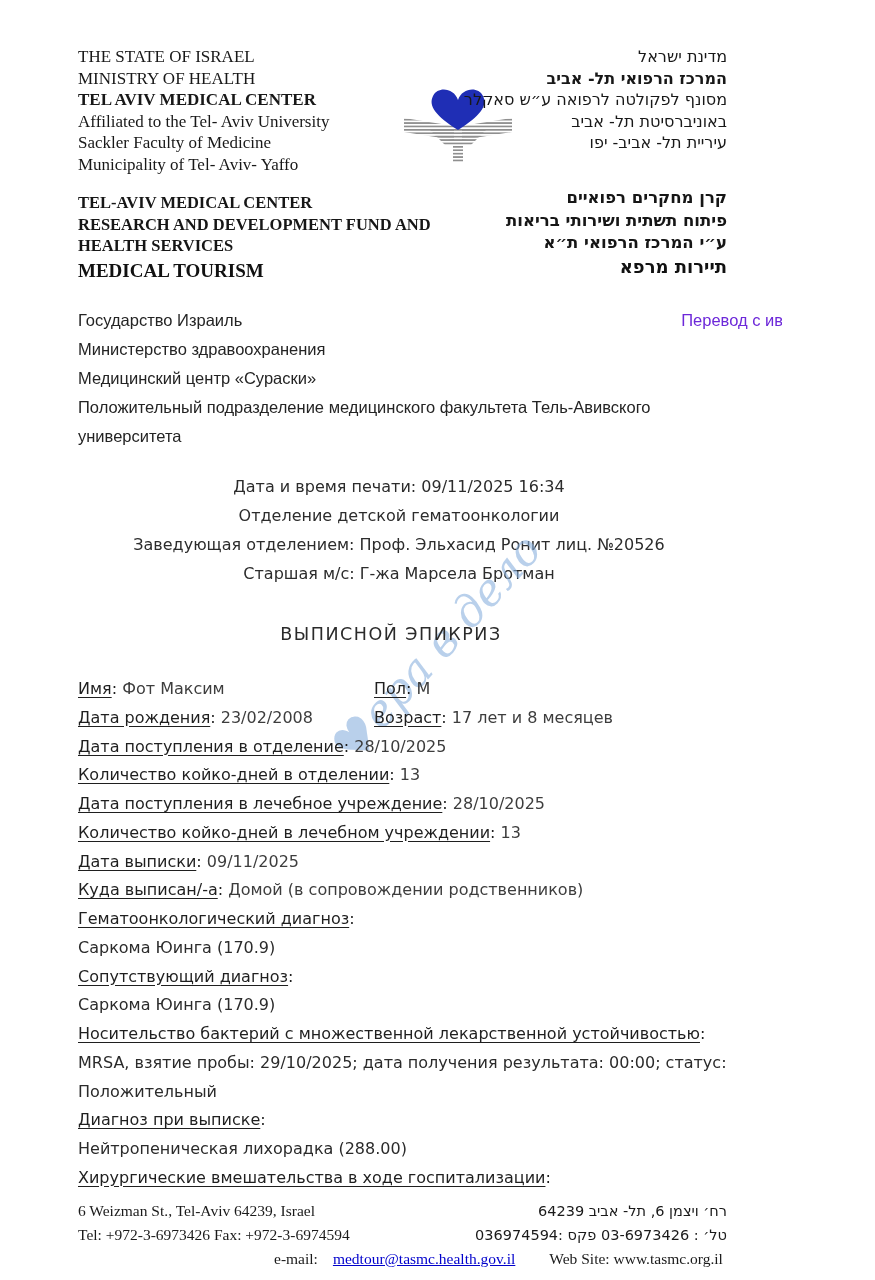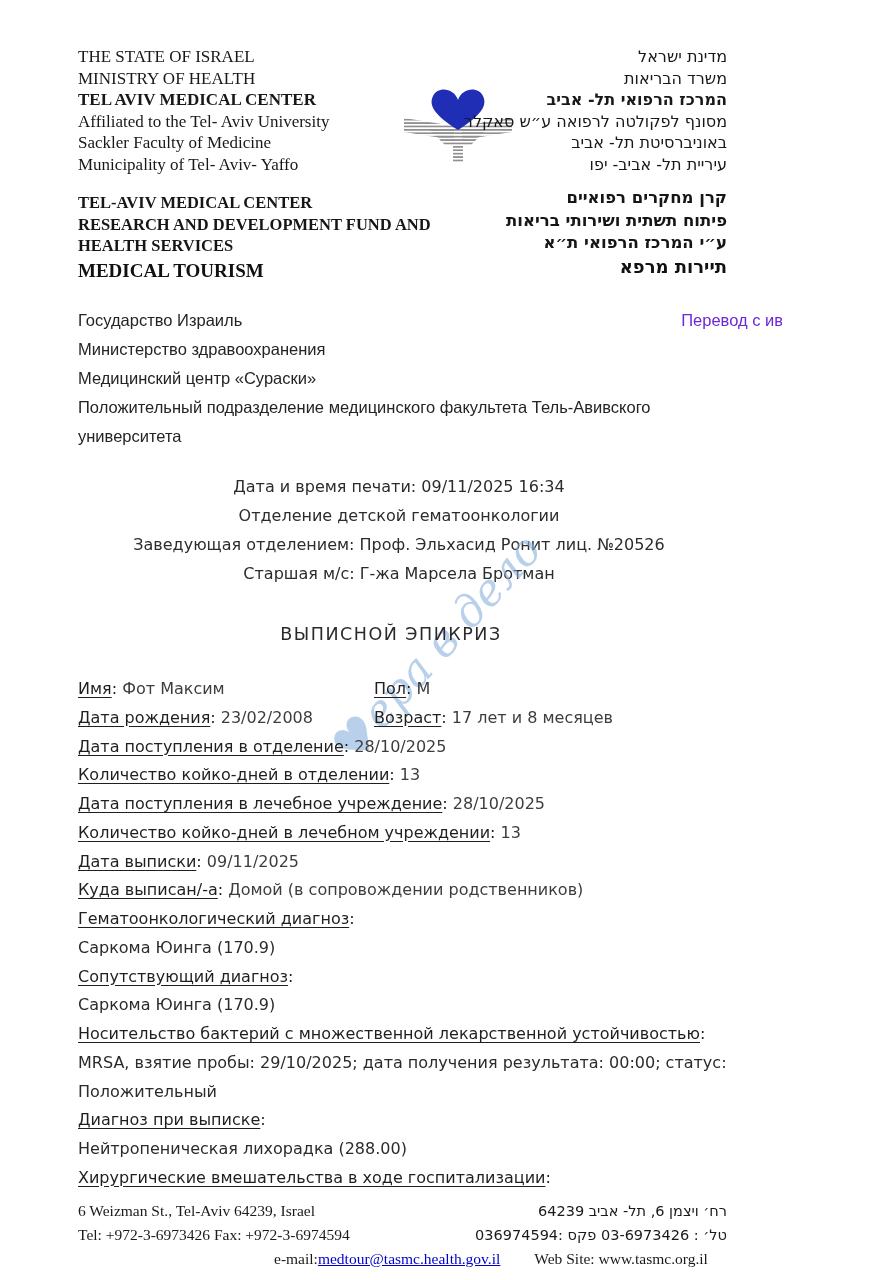--- a/index.html
+++ b/index.html
@@ -53,21 +53,21 @@
   .record-value{color:#3d3d3d;}
   .record-text{color:#2b2b2b;}
   .col2{position:absolute;left:284px;top:0;margin-left:12px;}
 
   
   .footer{position:absolute;left:78px;right:55px;top:1199px;
           font-family:"Liberation Serif",serif;font-size:15.5px;line-height:24px;color:#1a1a1a;}
   .footer-line{display:flex;justify-content:space-between;}
   .footer .heb{direction:rtl;font-family:"DejaVu Sans",sans-serif;font-size:14.5px;}
   .footer-line3{padding-left:196px;display:flex;gap:34px;justify-content:flex-start;}
-  .email-link{text-decoration:underline;}
+  .email-link{text-decoration:underline;margin-left:15px;}
 </style>
 </head>
 <body>
 
 <div class="page">
 
   <div class="hdr-left">
       <div>THE STATE OF ISRAEL</div>
       <div>MINISTRY OF HEALTH</div>
       <div class="bold">TEL AVIV MEDICAL CENTER</div>
@@ -85,21 +85,20 @@
       </defs>
       <polygon points="2,40 52,48 52,62 2,54" fill="url(#st)"></polygon>
       <polygon points="110,40 60,48 60,62 110,54" fill="url(#st)"></polygon>
       <polygon points="26,50 86,50 68,68 61,68 61,84 51,84 51,68 44,68" fill="url(#st)"></polygon>
       <path id="logo-heart" d="M56 22 C52 10 36 8 31 18 C26 28 34 38 56 52 C78 38 86 28 81 18 C76 8 60 10 56 22 Z" fill="#1f2eb5"></path>
     </svg>
   </div>
 
   <div class="hdr-right">
       <div>מדינת ישראל</div>
-      <div>משרד הבריאות</div>
       <div class="bold">המרכז הרפואי תל- אביב</div>
       <div>מסונף לפקולטה לרפואה ע״ש סאקלר</div>
       <div>באוניברסיטת תל- אביב</div>
       <div>עיריית תל- אביב- יפו</div>
     </div>
 
   <div class="fund-left">
       <div>TEL-AVIV MEDICAL CENTER</div>
       <div>RESEARCH AND DEVELOPMENT FUND AND</div>
       <div>HEALTH SERVICES</div>

